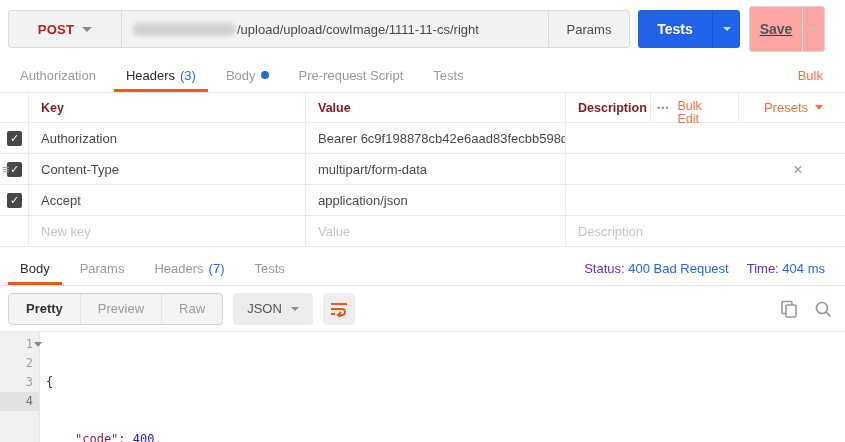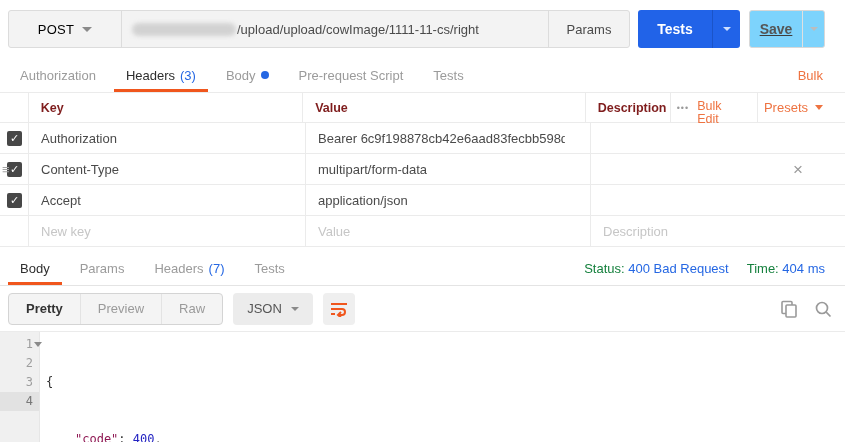--- a/index.html
+++ b/index.html
@@ -12,35 +12,35 @@
   }
   .app { width: 845px; height: 442px; display: flex; flex-direction: column; }
 
   
   .request-bar { display: flex; align-items: center; padding: 10px 8px; height: 58px; flex: none; }
   .url-group {
     display: flex; align-items: stretch; height: 38px; width: 622px;
     background: #f3f3f3; border: 1px solid #dcdcdc; border-radius: 3px;
   }
   .method-select { width: 112px; display: flex; align-items: center; justify-content: center; gap: 8px; cursor: pointer; }
-  .method-label { font-weight: normal; color: #000000; letter-spacing: .3px; }
+  .method-label { font-weight: bold; color: #b91c1c; letter-spacing: .3px; }
   .vdiv { width: 1px; background: #dcdcdc; }
   .url-field { flex: 1; display: flex; align-items: center; padding: 0 10px; color: #4a4a4a; overflow: hidden; white-space: nowrap; }
   .redacted-blur { display: inline-block; width: 104px; height: 13px; background: #d2d2d2; border-radius: 7px; filter: blur(2px); margin-right: 1px; flex: none; }
   .params-button { width: 80px; display: flex; align-items: center; justify-content: center; color: #4a4a4a; cursor: pointer; }
 
   .chev { width: 0; height: 0; border-left: 5px solid transparent; border-right: 5px solid transparent; border-top: 5px solid #8a8a8a; display: inline-block; }
   .chev.thin { border-left-width: 4px; border-right-width: 4px; border-top-width: 4px; }
 
   .send-split { display: flex; height: 38px; margin-left: 8px; border-radius: 3px; overflow: hidden; }
   .send-button { width: 74px; background: #2163e8; color: #fff; font-weight: bold; font-size: 14px; display: flex; align-items: center; justify-content: center; cursor: pointer; }
   .send-caret { width: 28px; background: #2163e8; border-left: 1px solid #1b54c8; display: flex; align-items: center; justify-content: center; cursor: pointer; }
   .send-caret .chev { border-top-color: #cfe0ff; }
 
-  .save-split { display: flex; height: 38px; margin-left: 9px; border: 1px solid #d8d8d8; border-radius: 3px; overflow: hidden; background: #7dd3fc; text-decoration: underline; }
+  .save-split { display: flex; height: 46px; margin-left: 9px; border: 1px solid #d8d8d8; border-radius: 3px; overflow: hidden; background: #fca5a5; text-decoration: underline; }
   .save-button { width: 52px; display: flex; align-items: center; justify-content: center; color: #555; font-weight: bold; font-size: 14px; cursor: pointer; }
   .save-caret { width: 22px; border-left: 1px solid #e0e0e0; display: flex; align-items: center; justify-content: center; cursor: pointer; }
   .save-caret .chev { border-top-color: #bcbcbc; }
 
   
   .req-tabs { display: flex; align-items: stretch; height: 34px; padding: 0 8px; flex: none; }
   .tab { display: flex; align-items: center; gap: 5px; padding: 0 12px; margin-right: 6px; color: #9b9b9b; cursor: pointer; white-space: nowrap; }
   .tab.active { color: #2e2e2e; box-shadow: inset 0 -3px 0 #f0561d; }
   .tab .count { color: #2567e3; }
   .tab .dot { width: 8px; height: 8px; border-radius: 50%; background: #2567e3; }
@@ -48,42 +48,42 @@
   .code-link { display: flex; align-items: center; padding: 0 14px; color: #ee7341; cursor: pointer; }
 
   
   .grid { border-top: 1px solid #ebebeb; flex: none; }
   .grow { display: flex; align-items: stretch; height: 31px; border-bottom: 1px solid #ebebeb; position: relative; }
   .grow.thead { height: 30px; }
   .c { display: flex; align-items: center; padding: 0 12px; border-left: 1px solid #ebebeb; overflow: hidden; white-space: nowrap; }
   .c-handle { width: 28px; border-left: none; padding: 0; justify-content: flex-end; align-items: center; display: flex; }
   .c-key   { width: 277px; }
   .c-value { width: 260px; }
-  .c-desc  { flex: 1; margin-left: 25px; }
+  .c-desc  { flex: 1; }
   .thead .c { font-weight: bold; color: #7f1d1d; font-size: 12.5px; }
   .thead .c-desc { flex: none; width: 85px; }
   .c-more { width: 88px; display: flex; align-items: center; gap: 8px; border-left: 1px solid #ebebeb; padding: 0 6px; }
   .more-icon { color: #9a9a9a; font-size: 9px; letter-spacing: 1px; cursor: pointer; }
   .bulk-edit { color: #ee7341; font-weight: normal; font-size: 12.5px; line-height: 13px; cursor: pointer; white-space: normal; width: 34px; margin-top: 11px; }
   .c-presets { flex: 1; display: flex; align-items: center; justify-content: flex-end; gap: 7px; border-left: 1px solid #ebebeb; padding: 0 22px 0 6px; color: #ee7341; font-weight: normal; cursor: pointer; }
   .c-presets .chev { border-top-color: #ee7341; border-left-width: 4px; border-right-width: 4px; border-top-width: 5px; }
 
   .checkbox { width: 15px; height: 15px; background: #474747; border-radius: 2px; color: #fff; font-size: 11px; line-height: 15px; text-align: center; margin-right: 6px; cursor: pointer; flex: none; }
   .drag-handle { position: absolute; left: 2px; top: 8px; color: #a5a5a5; font-size: 13px; cursor: grab; line-height: 15px; }
   .cell-text { color: #4a4a4a; }
   .row-close { margin-left: auto; margin-right: 30px; color: #9a9a9a; font-size: 17px; line-height: 17px; cursor: pointer; }
   .cell-input { border: none; outline: none; background: transparent; font: inherit; color: #4a4a4a; width: 100%; }
   .cell-input::placeholder { color: #c6c6c6; }
 
   .section-gap { height: 4px; flex: none; }
 
   
   .res-tabs { display: flex; align-items: stretch; height: 35px; padding: 0 8px; border-bottom: 1px solid #e4e4e4; flex: none; }
   .res-status { display: flex; align-items: center; gap: 18px; padding-right: 12px; font-size: 13px; }
-  .st-label { color: #15803d; }
+  .st-label { color: #6d28d9; }
   .st-value { color: #2567e3; }
 
   
   .res-toolbar { display: flex; align-items: center; padding: 7px 8px; height: 46px; border-bottom: 1px solid #ebebeb; flex: none; justify-content: flex-end; }
   .seg-group { display: flex; border: 1px solid #d4d4d4; border-radius: 4px; overflow: hidden; background: #f4f4f4; height: 32px; }
   .seg { display: flex; align-items: center; padding: 0 17px; color: #9a9a9a; cursor: pointer; border-left: 1px solid #e3e3e3; }
   .seg:first-child { border-left: none; }
   .seg.active { color: #333; font-weight: bold; }
   .json-select { display: flex; align-items: center; gap: 9px; background: #ececec; border-radius: 4px; height: 32px; padding: 0 14px; margin-left: 10px; color: #555; cursor: pointer; }
   .wrap-button { display: flex; align-items: center; justify-content: center; background: #efefef; border-radius: 4px; height: 32px; width: 32px; margin-left: 10px; cursor: pointer; }

